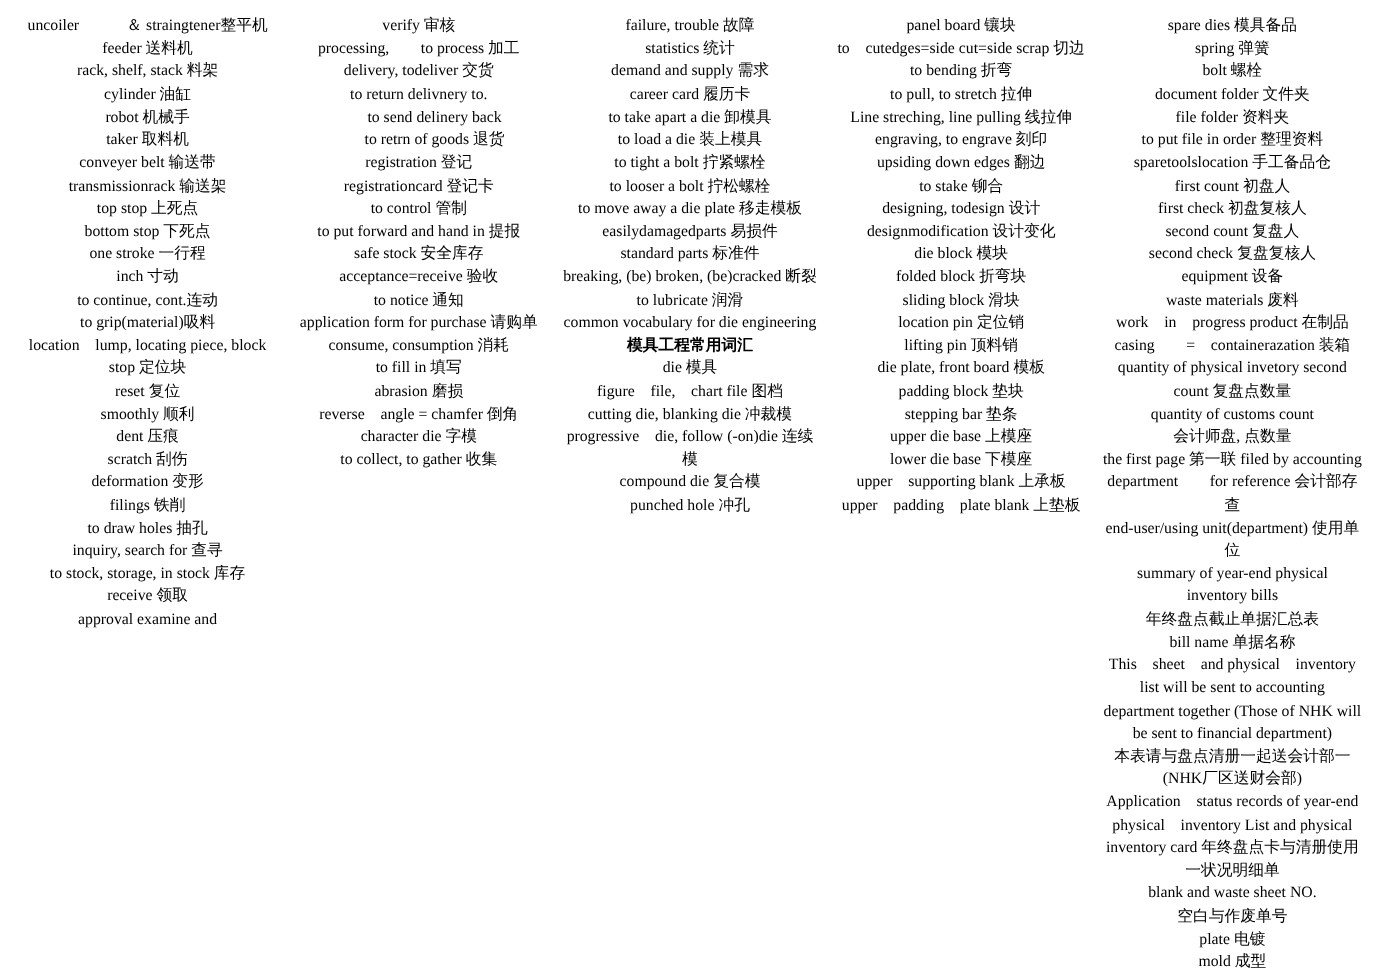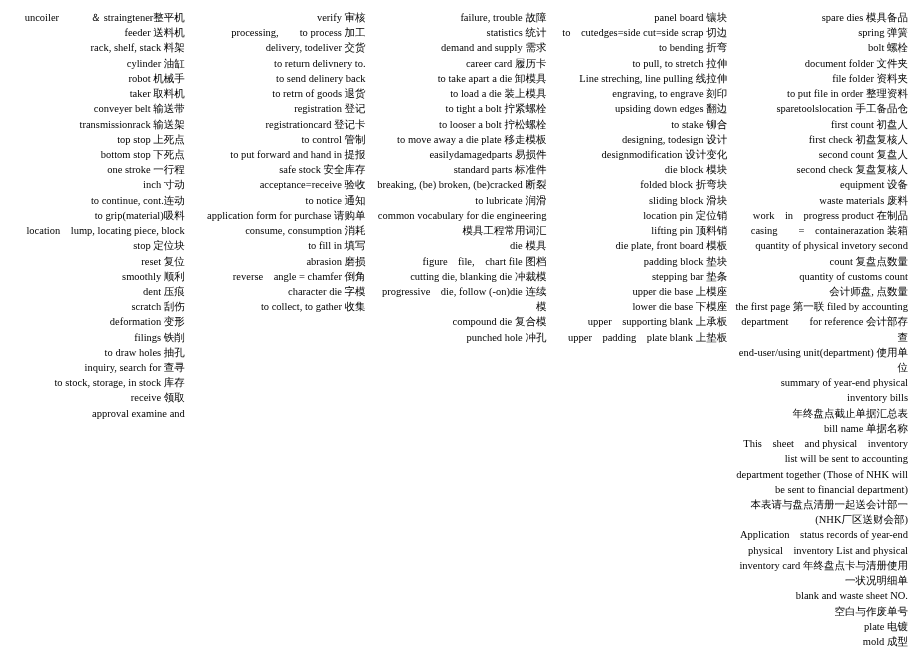--- a/index.html
+++ b/index.html
@@ -24,24 +24,24 @@
       display: grid;
       grid-template-columns: repeat(5, 1fr);
       gap: 8px;
     }
     .col {
       font-size: 10.5px;
       line-height: 1.45;
     }
     .col p {
       margin: 0;
-      text-align: right;
+      text-align: center;
     }
     .bold {
-      font-weight: normal;
+      font-weight: bold;
     }
   </style>
 </head>
 <body>
 
 <div class="page">
   <div class="columns">
     <div class="col">
       <p>
         uncoiler　　　＆ straingtener整平机<br>

